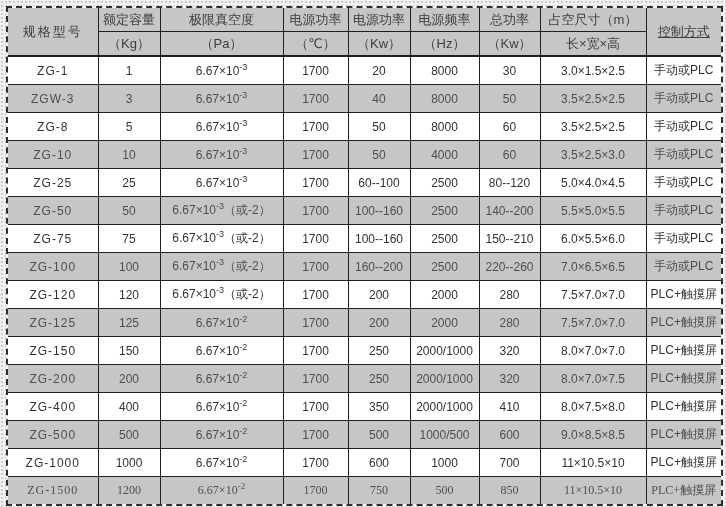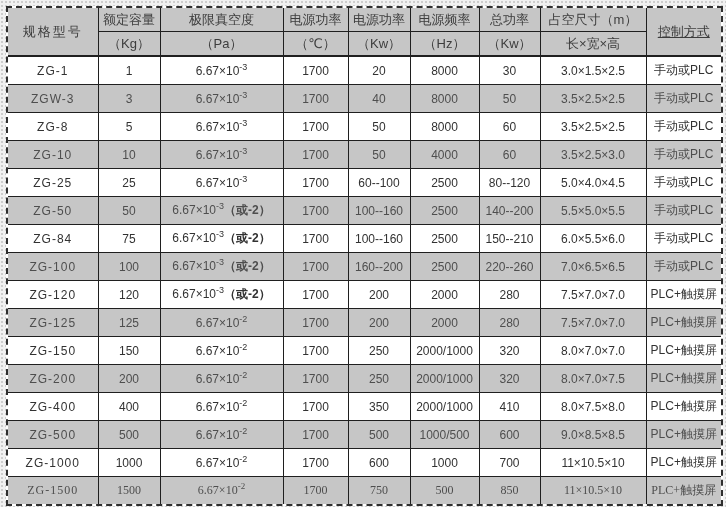--- a/index.html
+++ b/index.html
@@ -67,21 +67,21 @@
     background: #c6c6c6;
     color: #4e4e4e;
   }
   td.model-cell { letter-spacing: 1px; margin-top: 23px; }
   sup.vac-exp {
     font-size: 9px;
     line-height: 0;
     vertical-align: 5px;
   }
   span.vac-note {
-    font-weight: bold;
+    font-weight: normal;
     margin-left: 0;
   }
 </style>
 </head>
 <body>
 
 <div class="table-wrap">
   <table class="spec-table">
     <colgroup>
       <col style="width:90px">
@@ -177,21 +177,21 @@
     <td>50</td>
     <td><span class="vac-base">6.67×10</span><sup class="vac-exp">-3</sup><span class="vac-note">（或-2）</span></td>
     <td>1700</td>
     <td>100--160</td>
     <td>2500</td>
     <td>140--200</td>
     <td>5.5×5.0×5.5</td>
     <td>手动或PLC</td>
   </tr>
         <tr>
-    <td class="model-cell">ZG-84</td>
+    <td class="model-cell">ZG-75</td>
     <td>75</td>
     <td><span class="vac-base">6.67×10</span><sup class="vac-exp">-3</sup><span class="vac-note">（或-2）</span></td>
     <td>1700</td>
     <td>100--160</td>
     <td>2500</td>
     <td>150--210</td>
     <td>6.0×5.5×6.0</td>
     <td>手动或PLC</td>
   </tr>
         <tr class="alt">
@@ -277,21 +277,21 @@
     <td><span class="vac-base">6.67×10</span><sup class="vac-exp">-2</sup><span class="vac-note"></span></td>
     <td>1700</td>
     <td>600</td>
     <td>1000</td>
     <td>700</td>
     <td>11×10.5×10</td>
     <td>PLC+触摸屏</td>
   </tr>
         <tr class="alt">
     <td class="model-cell">ZG-1500</td>
-    <td>1500</td>
+    <td>1200</td>
     <td><span class="vac-base">6.67×10</span><sup class="vac-exp">-2</sup><span class="vac-note"></span></td>
     <td>1700</td>
     <td>750</td>
     <td>500</td>
     <td>850</td>
     <td>11×10.5×10</td>
     <td>PLC+触摸屏</td>
   </tr>
       </tbody>
   </table>

